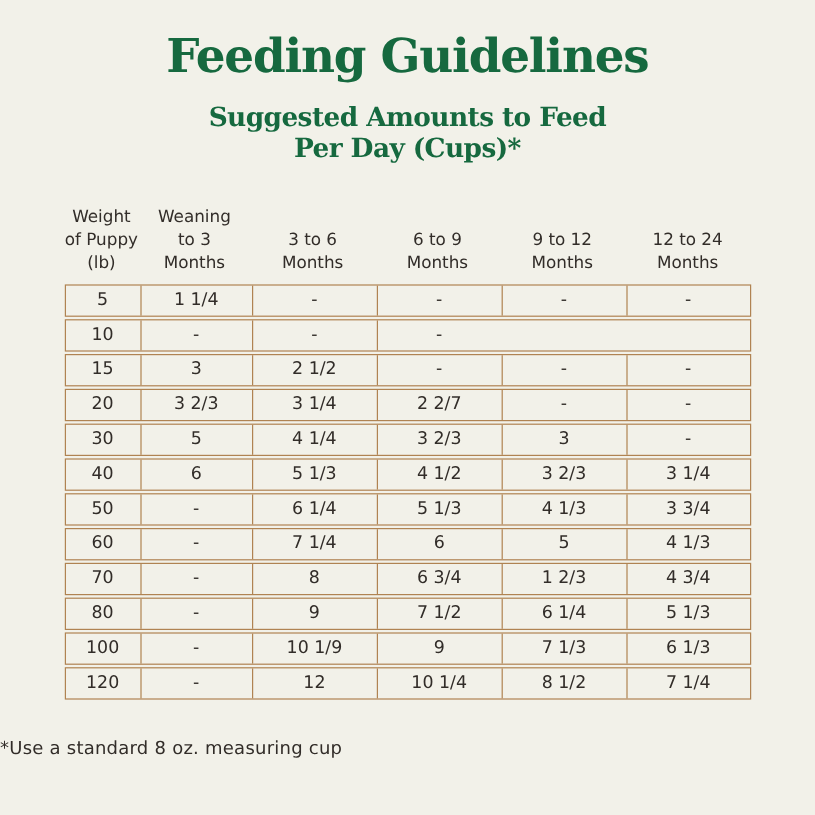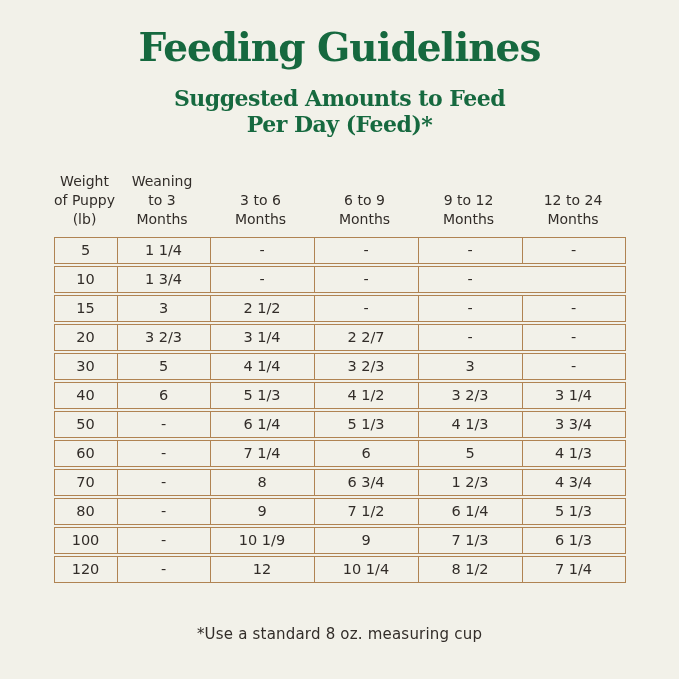--- a/index.html
+++ b/index.html
@@ -68,37 +68,36 @@
     display: flex;
     align-items: center;
     justify-content: center;
     border-left: 1.6px solid var(--tan);
     font-size: 14.5px;
     color: var(--ink);
   }
   .tcell:first-child { border-left: none; }
 
   .footnote {
-    margin-top: 42px;
-    text-align: center;
+    margin-top: 31px;
     font-size: 15px;
     letter-spacing: 0.2px;
     color: var(--ink);
   }
 </style>
 </head>
 <body>
 
 <div class="page">
 
   <h1 class="title">Feeding Guidelines</h1>
 
   <div class="subtitle">
     <div>Suggested Amounts to Feed</div>
-    <div>Per Day (Feed)*</div>
+    <div>Per Day (Cups)*</div>
   </div>
 
   <div class="table-wrap">
     <div class="thead">
         <div class="hcell">Weight
 of Puppy
 (lb)</div>
         <div class="hcell">Weaning
 to 3
 Months</div>
@@ -115,21 +114,20 @@
         <div class="trow">
           <div class="tcell">5</div>
           <div class="tcell">1 1/4</div>
           <div class="tcell">-</div>
           <div class="tcell">-</div>
           <div class="tcell">-</div>
           <div class="tcell">-</div>
         </div>
         <div class="trow">
           <div class="tcell">10</div>
-          <div class="tcell">1 3/4</div>
           <div class="tcell">-</div>
           <div class="tcell">-</div>
           <div class="tcell">-</div>
         </div>
         <div class="trow">
           <div class="tcell">15</div>
           <div class="tcell">3</div>
           <div class="tcell">2 1/2</div>
           <div class="tcell">-</div>
           <div class="tcell">-</div>

